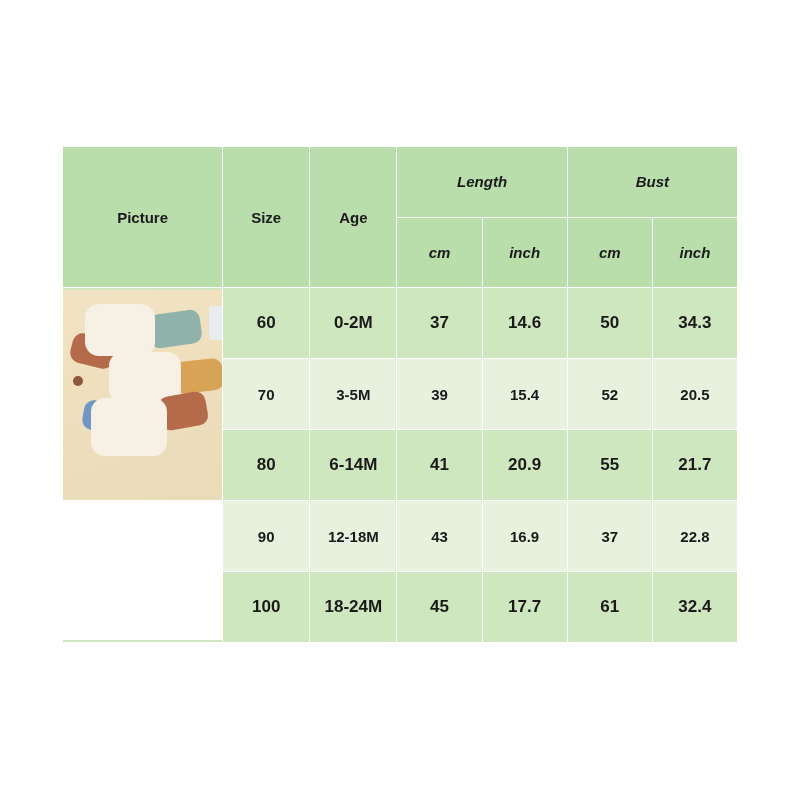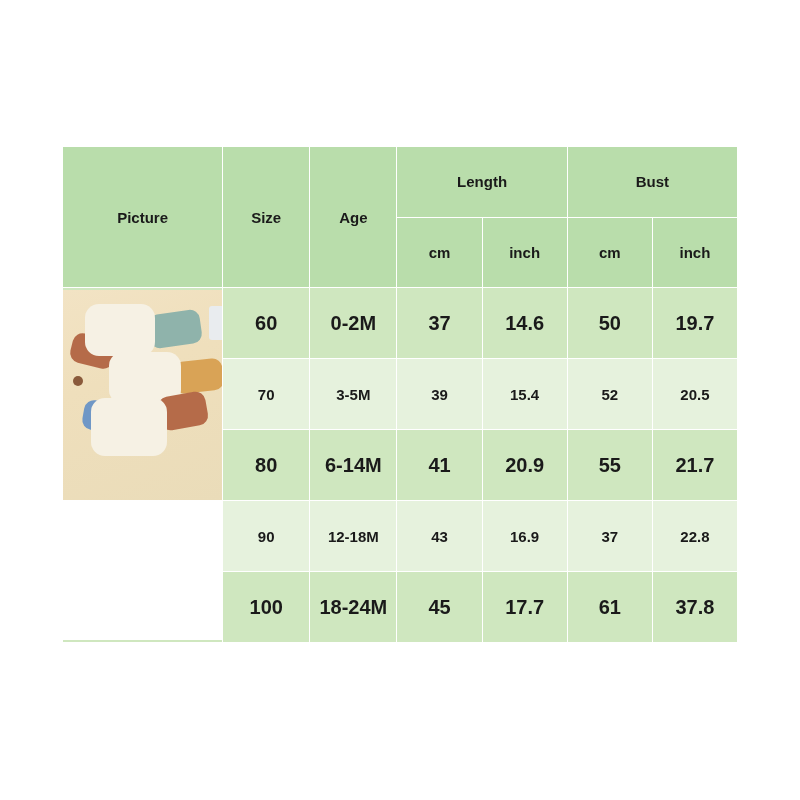--- a/index.html
+++ b/index.html
@@ -31,31 +31,32 @@
     font-size: 15px;
     color: #1a1a1a;
     font-weight: bold;
     padding: 0;
   }
   
   .hdr {
     background: #b9ddab;
     height: 58px;
     font-size: 15px;
+    font-style: italic;
   }
   .hdr-tall {
     background: #b9ddab;
     height: 140px;
   }
   
   .row-a td {
     background: #cfe7bf;
     height: 70px;
     font-weight: bold;
-    font-size: 20px;
+    font-size: 17px;
   }
   .row-b td {
     background: #e6f2dd;
     height: 70px;
     font-weight: bold;
     font-size: 15px;
     margin-top: 32px;
   }
   
   .pic-cell {
@@ -162,21 +163,21 @@
               <div class="tag"></div>
               <div class="dot"></div>
             </div>
           </div>
         </td>
         <td>60</td>
         <td>0-2M</td>
         <td>37</td>
         <td>14.6</td>
         <td>50</td>
-        <td>19.7</td>
+        <td>34.3</td>
       </tr>
 
       <tr class="row-b">
         <td>70</td>
         <td>3-5M</td>
         <td>39</td>
         <td>15.4</td>
         <td>52</td>
         <td>20.5</td>
       </tr>
@@ -198,17 +199,17 @@
         <td>37</td>
         <td>22.8</td>
       </tr>
 
       <tr class="row-a">
         <td>100</td>
         <td>18-24M</td>
         <td>45</td>
         <td>17.7</td>
         <td>61</td>
-        <td>37.8</td>
+        <td>32.4</td>
       </tr>
     </tbody>
   </table>
 </div>
 
 </body></html>

